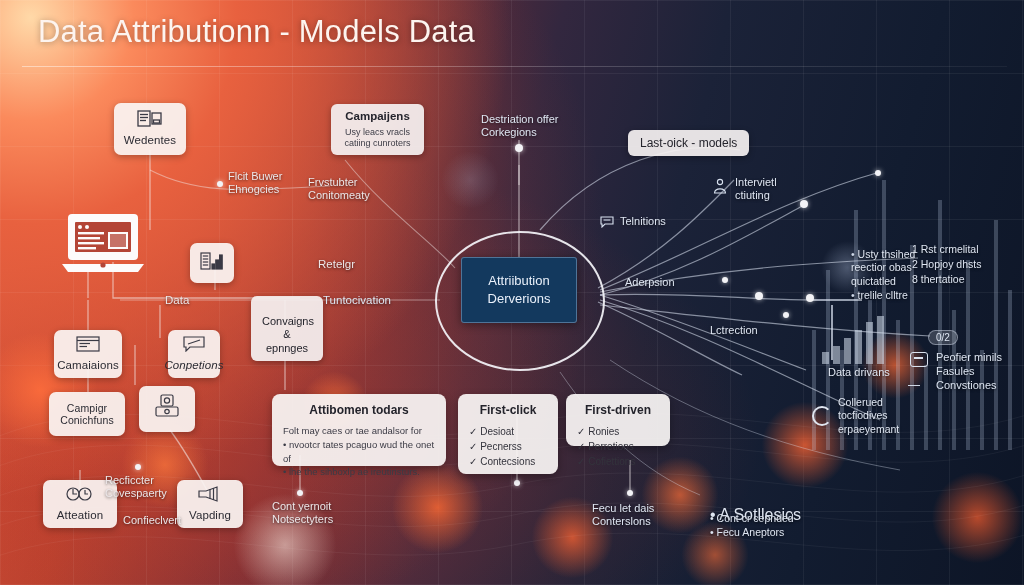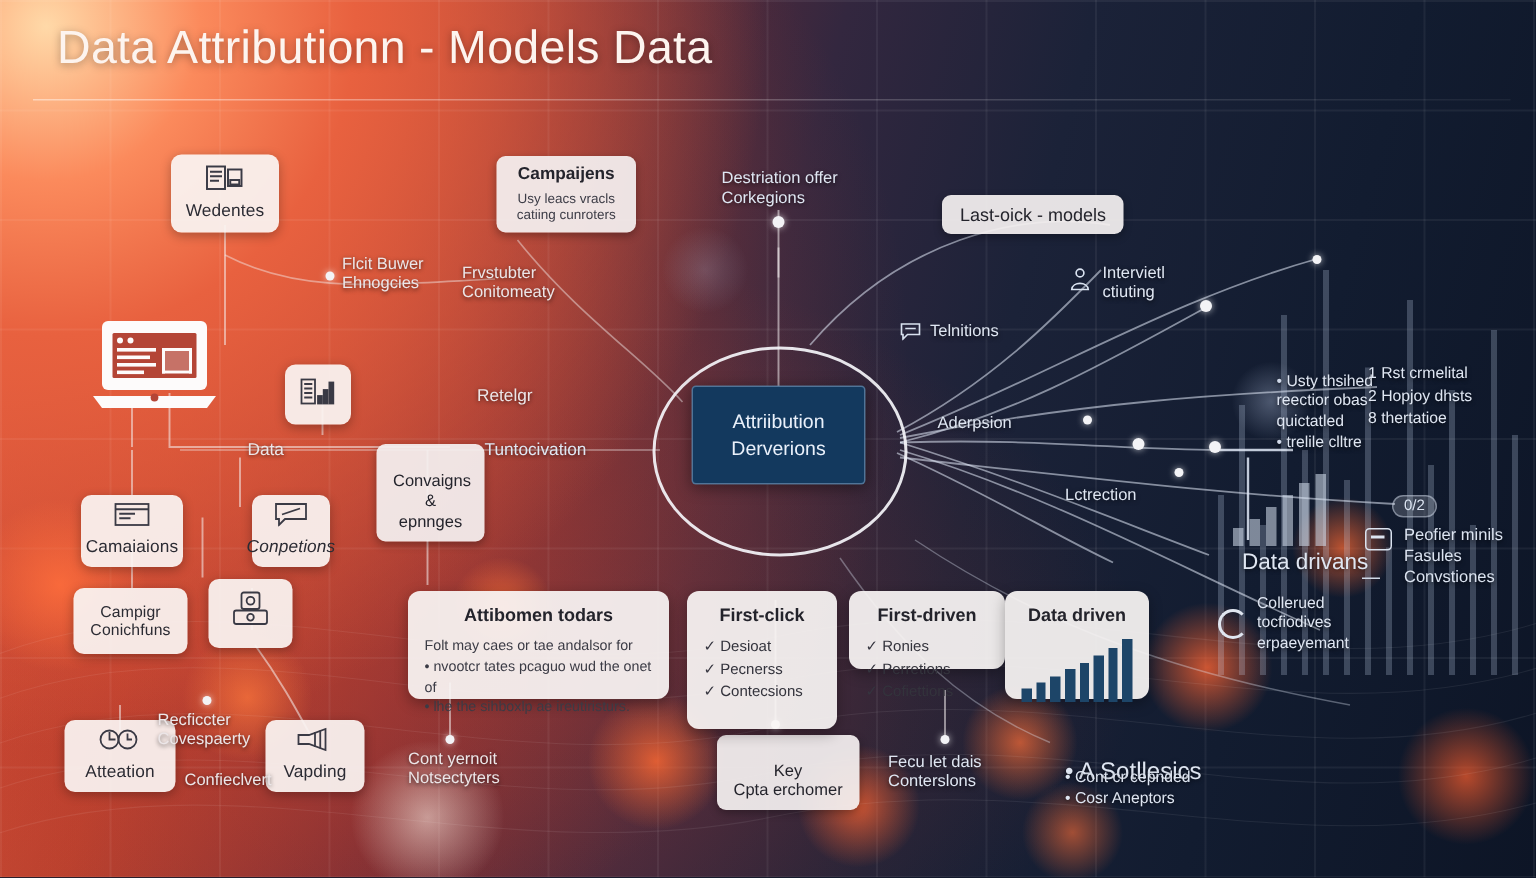--- a/index.html
+++ b/index.html
@@ -461,75 +461,58 @@
 
   <div class="ftext" style="left:105px;top:474px;">Recficcter
 Covespaerty</div>
   <div class="dot sm" style="left:135px;top:464px;"></div>
   <div class="ftext" style="left:123px;top:514px;">Confieclvert</div>
 
   <div class="ftext" style="left:272px;top:500px;">Cont yernoit
 Notsectyters</div>
   <div class="dot sm" style="left:297px;top:490px;"></div>
 
-  <div class="pill" style="left:478px;top:490px;padding:5px 11px;white-space:pre-line;font-size:11px;">
-    <span>Key
-Cpta erchomer</span>
-  </div>
   <div class="dot sm" style="left:514px;top:480px;"></div>
 
   <div class="ftext dark" style="left:592px;top:502px;">Fecu let dais
 Conterslons</div>
   <div class="dot sm" style="left:627px;top:490px;"></div>
 
   <div class="dot sm" style="left:722px;top:277px;"></div>
   <div class="dot" style="left:755px;top:292px;"></div>
   <div class="dot sm" style="left:783px;top:312px;"></div>
   <div class="dot" style="left:800px;top:200px;"></div>
   <div class="dot" style="left:806px;top:294px;"></div>
   <div class="dot sm" style="left:875px;top:170px;"></div>
 
   <div class="mcard" style="left:272px;top:394px;width:174px;height:72px;">
     <h4>Attibomen todars</h4>
     <div class="body">Folt may caes or tae andalsor for
 • nvootcr tates pcaguo wud the onet of
 • lhe the sihboxlp ae ireutiristurs.</div>
   </div>
 
-  <div class="mcard" style="left:458px;top:394px;width:100px;height:92px;">
+  <div class="mcard" style="left:458px;top:394px;width:100px;height:80px;">
     <h4>First-click</h4>
     <ul>
       <li>Desioat</li>
       <li>Pecnerss</li>
       <li>Contecsions</li>
     </ul>
   </div>
 
   <div class="mcard" style="left:566px;top:394px;width:104px;height:52px;">
     <h4>First-driven</h4>
     <ul>
       <li>Ronies</li>
       <li>Perretions</li>
       <li>Cofiettions</li>
     </ul>
   </div>
 
-  <div class="mcard" style="left:670px;top:394px;width:96px;height:72px;">
-    <h4>Data driven</h4>
-    <div class="chartbars" id="dd-chart">
-        <i style="height: 9px;"></i>
-        <i style="height: 13px;"></i>
-        <i style="height: 17px;"></i>
-        <i style="height: 22px;"></i>
-        <i style="height: 26px;"></i>
-        <i style="height: 31px;"></i>
-        <i style="height: 36px;"></i>
-        <i style="height: 42px;"></i>
-      </div>
-  </div>
 
 
   <div class="ftext dark" style="left:851px;top:234px;font-size:10.5px;line-height:1.3;">
     <span style="color:#cfd8e8;">•</span> <span>Usty thsihed
 reectior obas
 quictatled</span>
   </div>
   <div class="ftext dark" style="left:851px;top:276px;font-size:10.5px;">
     <span style="color:#cfd8e8;">•</span> <span>trelile clltre</span>
   </div>
@@ -548,30 +531,30 @@
   <svg style="position:absolute;left:820px;top:312px;" width="90" height="52" viewBox="0 0 90 52">
     <g fill="rgba(215,225,240,0.55)">
       <rect x="2" y="40" width="7" height="12"></rect>
       <rect x="13" y="34" width="7" height="18"></rect>
       <rect x="24" y="26" width="7" height="26"></rect>
       <rect x="35" y="18" width="7" height="34"></rect>
       <rect x="46" y="10" width="7" height="42"></rect>
       <rect x="57" y="4" width="7" height="48"></rect>
     </g>
   </svg>
-  <div class="ftext dark" style="left:828px;top:366px;font-size:15px;">Data drivans</div>
+  <div class="ftext dark" style="left:828px;top:366px;font-size:11px;">Data drivans</div>
 
   <div class="ring-ic" style="left:812px;top:406px;"></div>
   <div class="ftext dark" style="left:838px;top:396px;font-size:10.5px;line-height:1.28;">Collerued
 tocfiodives
 erpaeyemant</div>
 
   <div class="ftext dark" style="left:710px;top:485px;font-size:16px;">
     <span>•</span> <span>A Sotllesics</span>
   </div>
   <div class="ftext dark" style="left:710px;top:499px;font-size:10.5px;">
     <span>•</span> <span>Cont cr cepnded</span>
   </div>
   <div class="ftext dark" style="left:710px;top:513px;font-size:10.5px;">
-    <span>•</span> <span>Cosr Aneptors</span>
+    <span>•</span> <span>Fecu Aneptors</span>
   </div>
 
 </div>
 
 </body></html>

